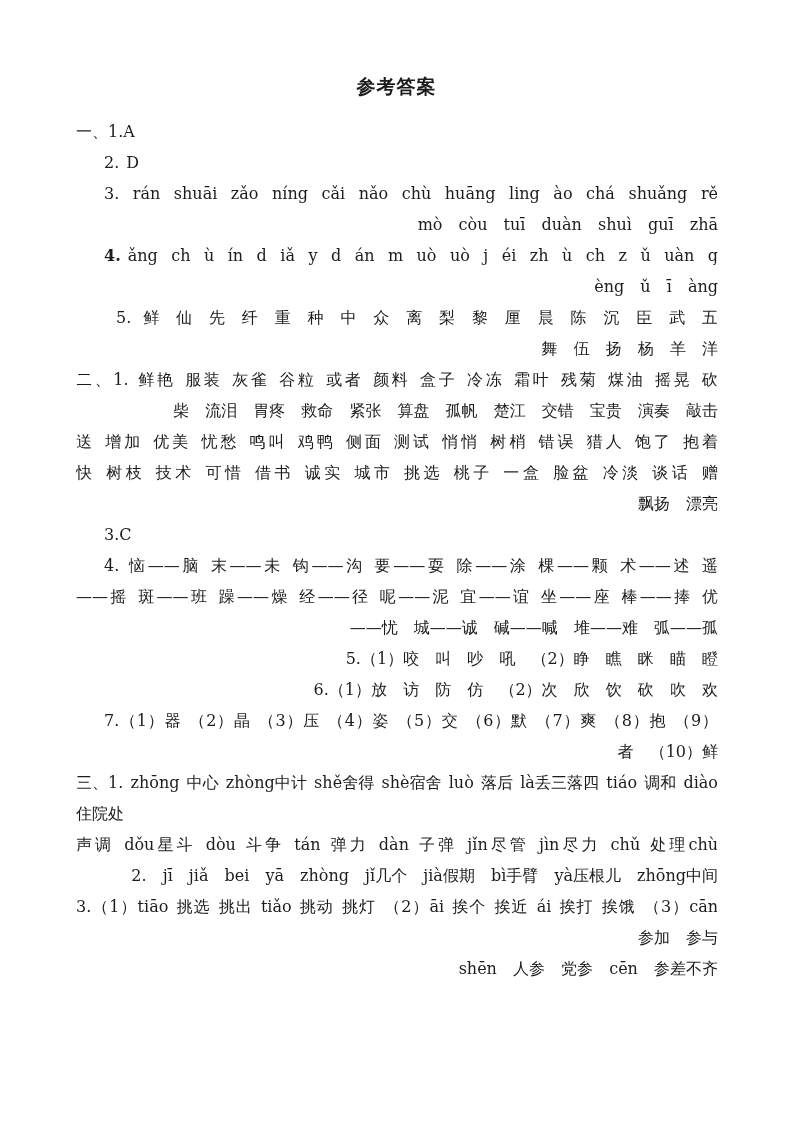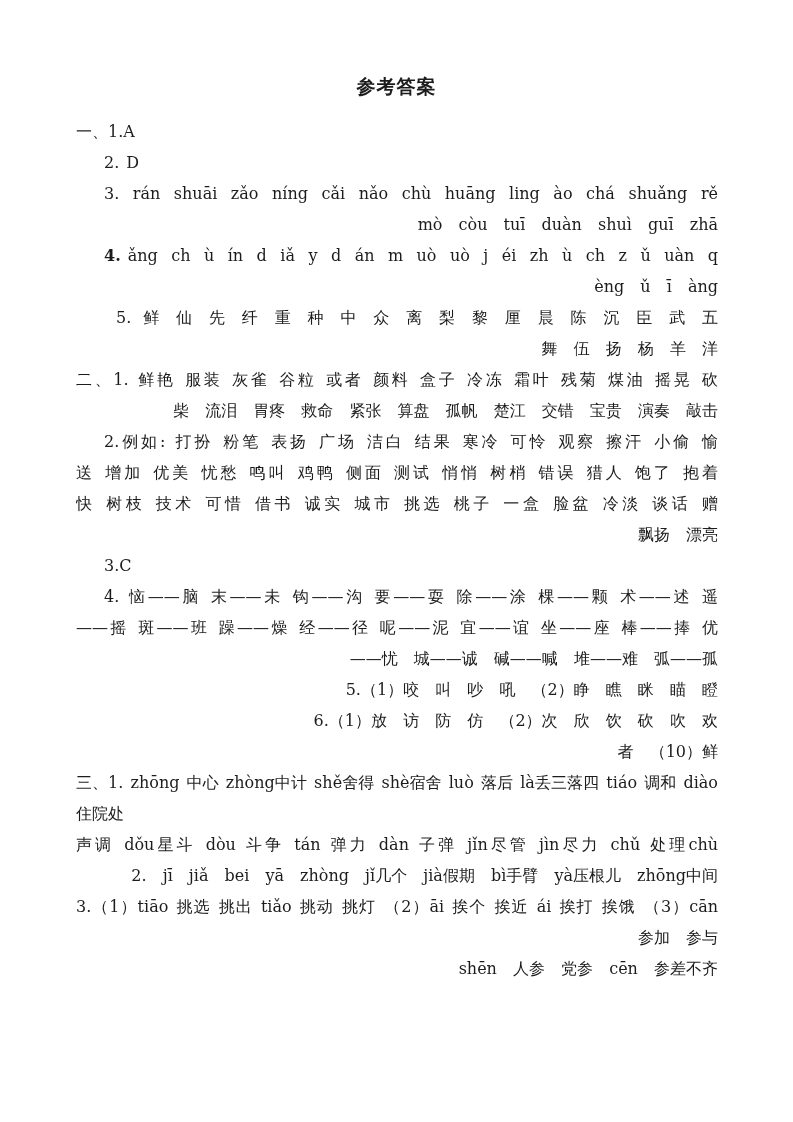--- a/index.html
+++ b/index.html
@@ -1,15 +1,15 @@
 <!DOCTYPE html>
 <html><head>
 <meta charset="utf-8">
 <style>
-  * { margin: 0; padding: 0; box-sizing: border-box; }
+  * { margin: 0; padding: 0; box-sizing: border-box; border-radius: 32px; }
   html, body { background: #ffffff; }
   .page {
     position: relative;
     width: 793px;
     height: 1122px;
     margin: 0 auto;
     background: #ffffff;
     color: #1c1c1c;
     font-family: "DejaVu Serif", "Liberation Serif", serif;
     font-size: 16px;
@@ -54,30 +54,30 @@
     <div class="line">一、1.A</div>
     <div class="line ind1">2. D</div>
     <div class="line ind1 fill">3. rán shuāi zǎo níng cǎi nǎo chù huāng ling ào chá shuǎng rě</div>
     <div class="line wide">mò còu tuī duàn shuì guī zhā</div>
     <div class="line ind1 fill"><span class="b">4.</span><span>ǎng ch ù ín d iǎ y d án m uò uò j éi zh ù ch z ǔ uàn q</span></div>
     <div class="line wide">èng ǔ ī àng</div>
     <div class="line ind2 fill">5. 鲜 仙 先 纤 重 种 中 众 离 梨 黎 厘 晨 陈 沉 臣 武 五</div>
     <div class="line ind1 wide">舞 伍 扬 杨 羊 洋</div>
     <div class="line fill">二、1. 鲜艳 服装 灰雀 谷粒 或者 颜料 盒子 冷冻 霜叶 残菊 煤油 摇晃 砍</div>
     <div class="line wide">柴 流泪 胃疼 救命 紧张 算盘 孤帆 楚江 交错 宝贵 演奏 敲击</div>
-    <div class="line ind1 fill">2.例如: 打扮 粉笔 表扬 广场 洁白 结果 寒冷 可怜 观察 擦汗 小偷 愉</div>
     <div class="line fill">送 增加 优美 忧愁 鸣叫 鸡鸭 侧面 测试 悄悄 树梢 错误 猎人 饱了 抱着</div>
     <div class="line fill">快 树枝 技术 可惜 借书 诚实 城市 挑选 桃子 一盒 脸盆 冷淡 谈话 赠</div>
     <div class="line wide">飘扬 漂亮</div>
     <div class="line ind1">3.C</div>
     <div class="line ind1 fill">4. 恼——脑 末——未 钩——沟 要——耍 除——涂 棵——颗 术——述 遥</div>
     <div class="line fill">——摇 斑——班 躁——燥 经——径 呢——泥 宜——谊 坐——座 棒——捧 优</div>
     <div class="line wide">——忧 城——诚 碱——喊 堆——难 弧——孤</div>
     <div class="line ind1 wide">5.（1）咬 叫 吵 吼 （2）睁 瞧 眯 瞄 瞪</div>
     <div class="line ind1 wide">6.（1）放 访 防 仿 （2）次 欣 饮 砍 吹 欢</div>
+    <div class="line ind1 fill">7.（1）器 （2）晶 （3）压 （4）姿 （5）交 （6）默 （7）爽 （8）抱 （9）</div>
     <div class="line wide">者 （10）鲜</div>
     <div class="line fill">三、1. zhōng 中心 zhòng中计 shě舍得 shè宿舍 luò 落后 là丢三落四 tiáo 调和 diào</div>
     <div class="line">住院处</div>
     <div class="line fill">声调 dǒu星斗 dòu 斗争 tán 弹力 dàn 子弹 jǐn尽管 jìn尽力 chǔ 处理chù</div>
     <div class="line wide">2. jī jiǎ bei yā zhòng jǐ几个 jià假期 bì手臂 yà压根儿 zhōng中间</div>
     <div class="line fill">3.（1）tiāo 挑选 挑出 tiǎo 挑动 挑灯 （2）āi 挨个 挨近 ái 挨打 挨饿 （3）cān</div>
     <div class="line wide">参加 参与</div>
     <div class="line wide">shēn 人参 党参 cēn 参差不齐</div>
   </div>
 </div>

